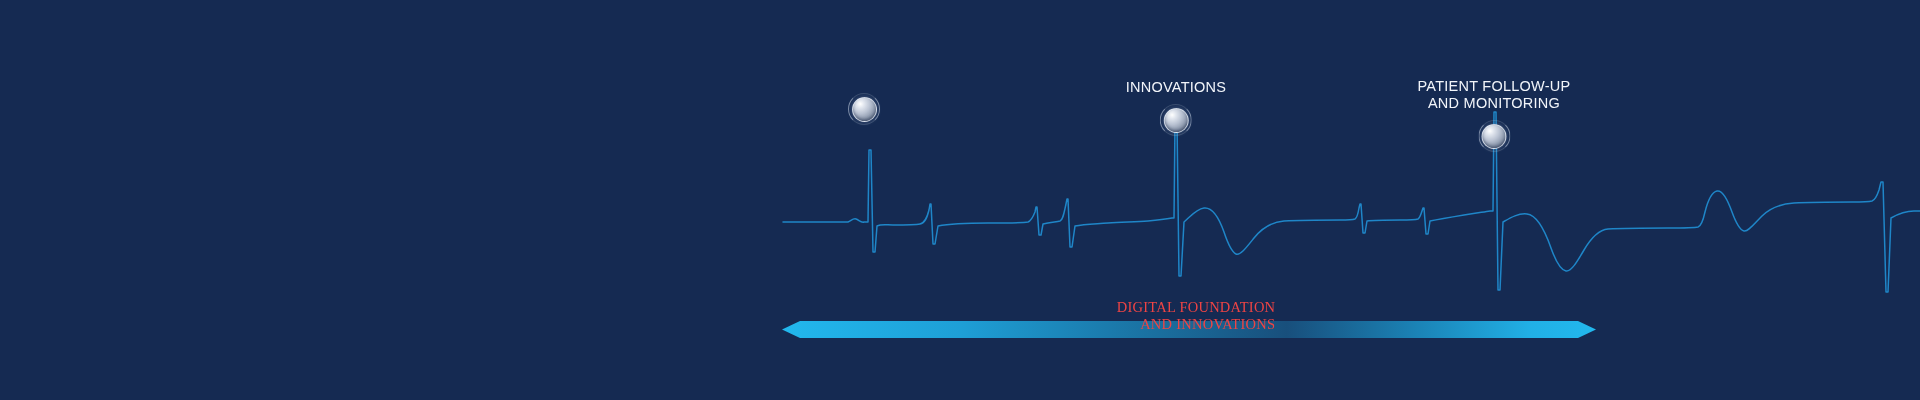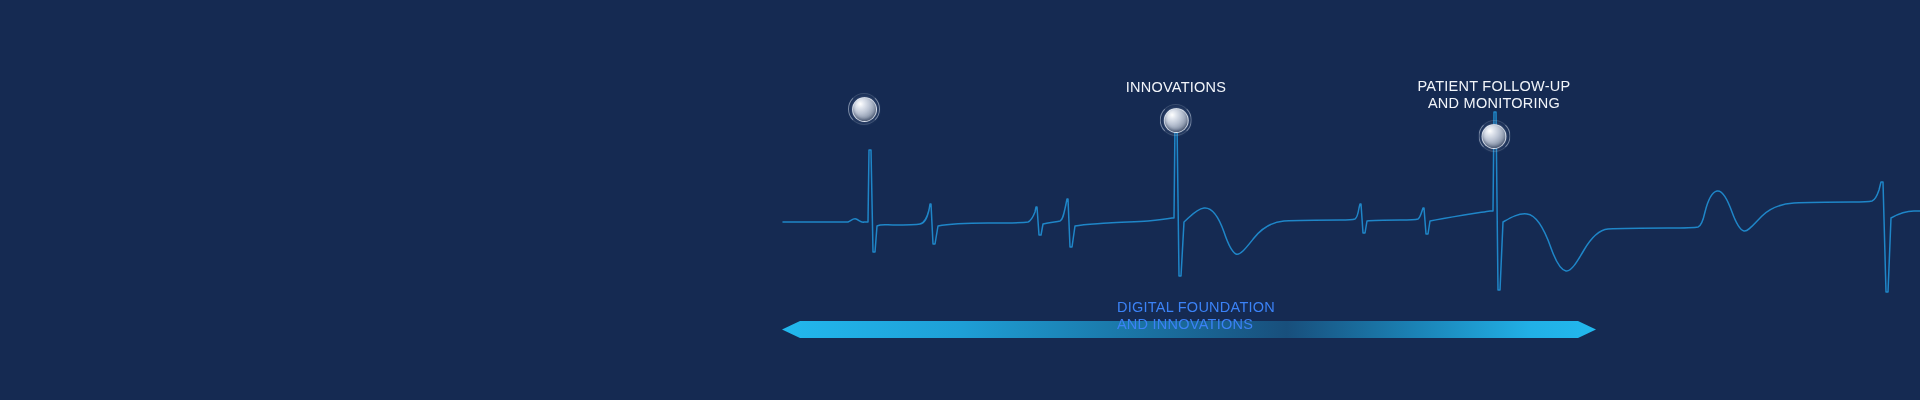--- a/index.html
+++ b/index.html
@@ -84,27 +84,28 @@
         #4b5872 100%);
     box-shadow:
       0 0 5px rgba(180,200,230,0.32),
       inset 0 -2px 3px rgba(30,45,75,0.45);
     border: 0.7px solid rgba(225,232,243,0.75);
     box-sizing: border-box;
   }
   #arrow-label {
     position: absolute;
     transform: translateX(-50%);
-    text-align: left;
-    color: #3b82f6;
+    text-align: right;
+    color: #ef4444;
     font-size: 14.5px;
     line-height: 17px;
     letter-spacing: 0.25px;
     white-space: pre-line;
     z-index: 7;
+    font-family: Liberation Serif, serif;
   }
 </style>
 </head>
 <body>
 
 <div id="stage">
 
   <svg id="ecg-svg" viewBox="0 0 1920 400" preserveAspectRatio="none" aria-hidden="true">
     <defs>
       <linearGradient id="arrowGrad" x1="0" y1="0" x2="1" y2="0">

